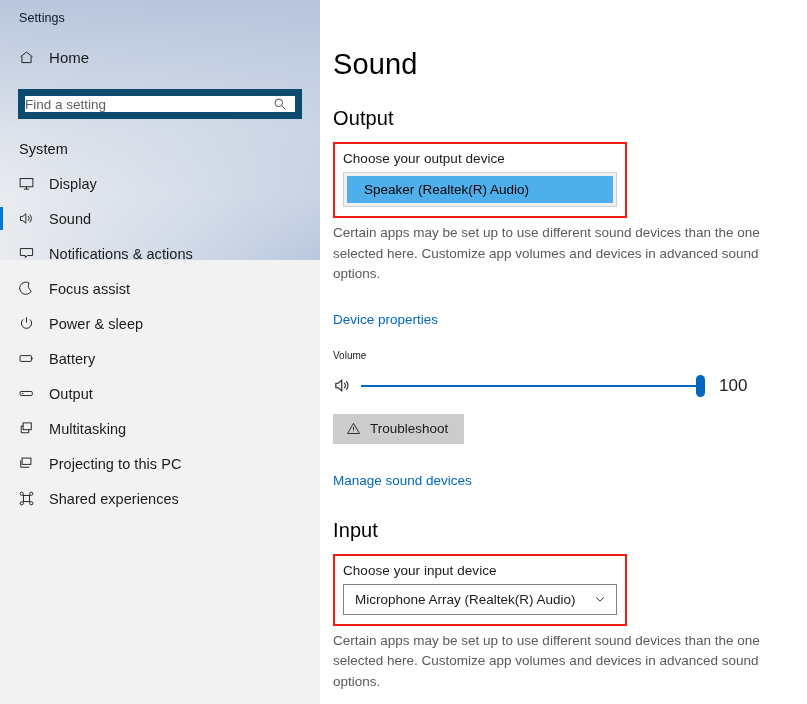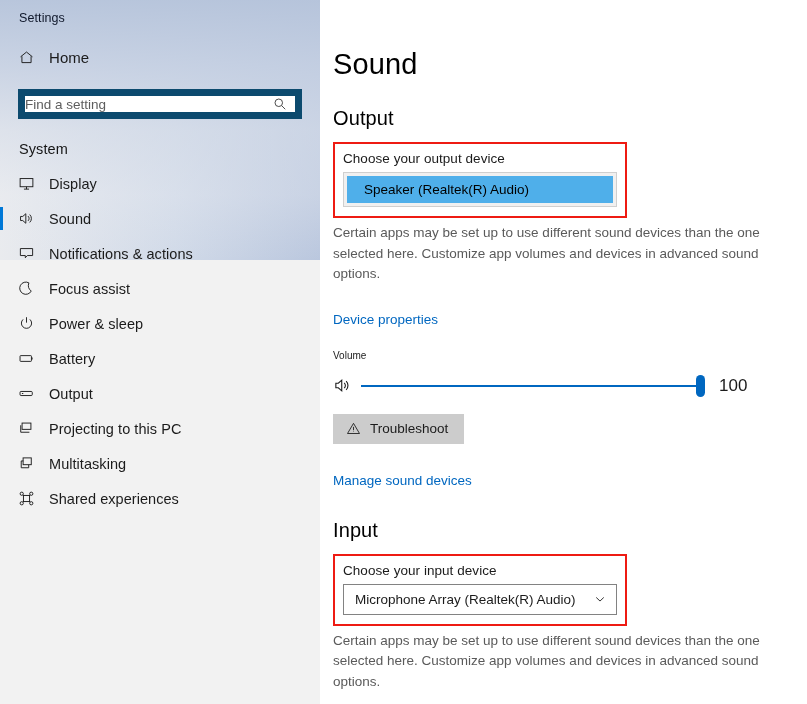--- a/index.html
+++ b/index.html
@@ -404,35 +404,35 @@
               <rect x="2.4" y="7.6" width="14.4" height="4.8" rx="1.2"></rect>
               <path d="M4.6 10h1.6"></path>
             </svg>
           </span>
           <span class="nav-label">Output</span>
         </div>
 
         <div class="nav-row">
           <span class="nav-icon">
             <svg width="17" height="17" viewBox="0 0 20 20" fill="none" stroke="currentColor" stroke-width="1.1">
+              <rect x="6" y="3.4" width="9.6" height="8"></rect>
+              <path d="M12.6 11.6v3.4H3.8V7h2.4"></path>
+            </svg>
+          </span>
+          <span class="nav-label">Multitasking</span>
+        </div>
+
+        <div class="nav-row">
+          <span class="nav-icon">
+            <svg width="17" height="17" viewBox="0 0 20 20" fill="none" stroke="currentColor" stroke-width="1.1">
               <rect x="4.8" y="3.6" width="10.4" height="7.4"></rect>
               <path d="M3.2 6.2v8.2h10.2"></path>
             </svg>
           </span>
           <span class="nav-label">Projecting to this PC</span>
-        </div>
-
-        <div class="nav-row">
-          <span class="nav-icon">
-            <svg width="17" height="17" viewBox="0 0 20 20" fill="none" stroke="currentColor" stroke-width="1.1">
-              <rect x="6" y="3.4" width="9.6" height="8"></rect>
-              <path d="M12.6 11.6v3.4H3.8V7h2.4"></path>
-            </svg>
-          </span>
-          <span class="nav-label">Multitasking</span>
         </div>
 
         <div class="nav-row">
           <span class="nav-icon">
             <svg width="17" height="17" viewBox="0 0 20 20" fill="none" stroke="currentColor" stroke-width="1.1">
               <rect x="6.4" y="6.4" width="7.2" height="7.2"></rect>
               <circle cx="4.4" cy="4.4" r="1.9"></circle>
               <circle cx="15.6" cy="4.4" r="1.9"></circle>
               <circle cx="4.4" cy="15.6" r="1.9"></circle>
               <circle cx="15.6" cy="15.6" r="1.9"></circle>

